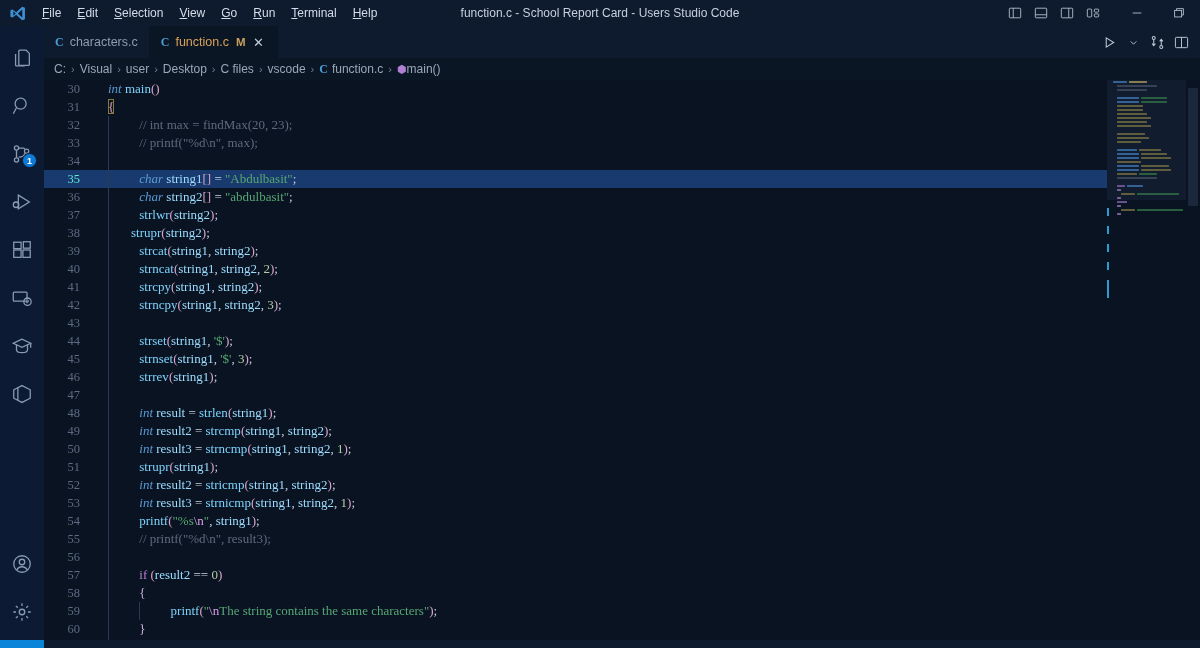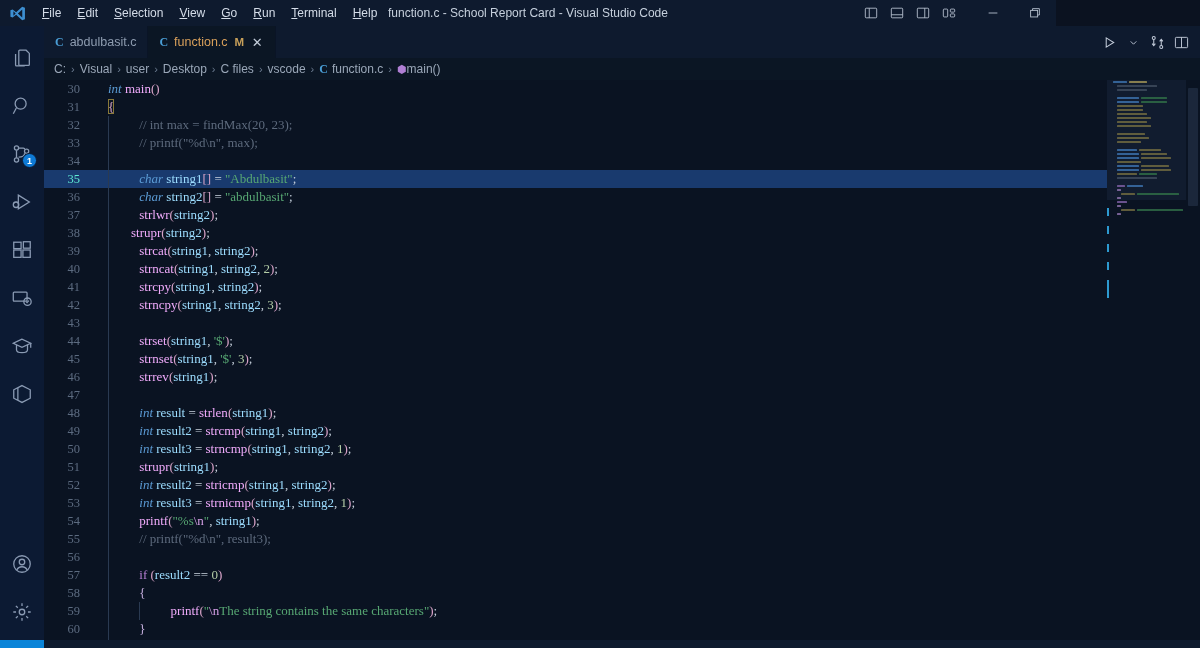--- a/index.html
+++ b/index.html
@@ -6,21 +6,21 @@
   html, body {
     width: 1200px; height: 648px;
     background: #0d1726;
     font-family: "Liberation Sans", sans-serif;
     overflow: hidden;
   }
   #app { position: relative; width: 1200px; height: 648px; background: #0b1220; }
 
   
   .titlebar {
-    position: absolute; top: 0; left: 0; width: 1056px; height: 26px;
+    position: absolute; top: 0; left: 0; width: 1200px; height: 26px;
     background: #0e1a2e; display: flex; align-items: flex-end;
     font-size: 12px; color: #cbd5e1;
   }
   .vscode-logo { width: 34px; height: 26px; display: flex; align-items: center; justify-content: center; }
   .vscode-logo svg { width: 17px; height: 17px; }
   .menubar { display: flex; align-items: center; height: 26px; }
   .menu-item {
     padding: 0 8px; height: 26px; line-height: 26px; font-size: 12px;
     color: #d4dce8; white-space: nowrap; cursor: default;
   }
@@ -115,21 +115,21 @@
   }
   .line.highlight .ln { color: #5eead4; }
   .code-text { position: relative; padding-left: 6px; flex: 1; }
   .ind {
     position: absolute; top: 0; width: 1px; height: 18px; background: #2a3a52;
   }
 
   
   .k   { color: #5b9bd5; font-style: italic; }  
   .kw  { color: #b77fd4; }                      
-  .fn  { color: #f0abfc; }                      
+  .fn  { color: #7dd3fc; }                      
   .var { color: #9cdcfe; }                      
   .str { color: #57a773; }                      
   .esc { color: #d7a0e8; }                      
   .num { color: #b5cea8; }                      
   .cmt { color: #5d6a7d; }                      
   .op  { color: #c8d2de; }                      
   .br1 { color: #d9a4c9; }                      
   .br2 { color: #c7b0e0; }
   .plain { color: #d4dce8; }
   .brace-match {
@@ -180,21 +180,21 @@
     <div class="menubar">
       <div class="menu-item"><u>F</u><span>ile</span></div>
       <div class="menu-item"><u>E</u><span>dit</span></div>
       <div class="menu-item"><u>S</u><span>election</span></div>
       <div class="menu-item"><u>V</u><span>iew</span></div>
       <div class="menu-item"><u>G</u><span>o</span></div>
       <div class="menu-item"><u>R</u><span>un</span></div>
       <div class="menu-item"><u>T</u><span>erminal</span></div>
       <div class="menu-item"><u>H</u><span>elp</span></div>
     </div>
-    <div class="title-center">function.c - School Report Card - Visual Studio Code</div>
+    <div class="title-center">function.c - School Report Card - Users Studio Code</div>
     <div class="titlebar-right">
       <div class="tb-btn">
         <svg viewBox="0 0 16 16" fill="none" stroke="#b9c4d2" stroke-width="1">
             <rect x="1.5" y="2.5" width="13" height="11" rx="1"></rect>
             <line x1="6" y1="2.5" x2="6" y2="13.5"></line>
           </svg>
       </div>
       <div class="tb-btn">
         <svg viewBox="0 0 16 16" fill="none" stroke="#b9c4d2" stroke-width="1">
             <rect x="1.5" y="2.5" width="13" height="11" rx="1"></rect>
@@ -301,21 +301,21 @@
             <circle cx="12" cy="12" r="3"></circle>
             <path d="M12 2.5v3M12 18.5v3M21.5 12h-3M5.5 12h-3M18.7 5.3l-2.1 2.1M7.4 16.6l-2.1 2.1M18.7 18.7l-2.1-2.1M7.4 7.4 5.3 5.3"></path>
           </svg>
       </div>
     </div>
   </div>
 
   <div class="tabbar">
     <div class="tab">
       <span class="tab-lang">C</span>
-      <span class="tab-name">abdulbasit.c</span>
+      <span class="tab-name">characters.c</span>
     </div>
     <div class="tab active">
       <span class="tab-lang">C</span>
       <span class="tab-name">function.c</span>
       <span class="tab-dirty">M</span>
       <span class="tab-close">✕</span>
     </div>
     <div class="tabbar-actions">
       <div class="ta-btn">
         <svg viewBox="0 0 16 16" fill="none" stroke="#c3ccda" stroke-width="1.1">

